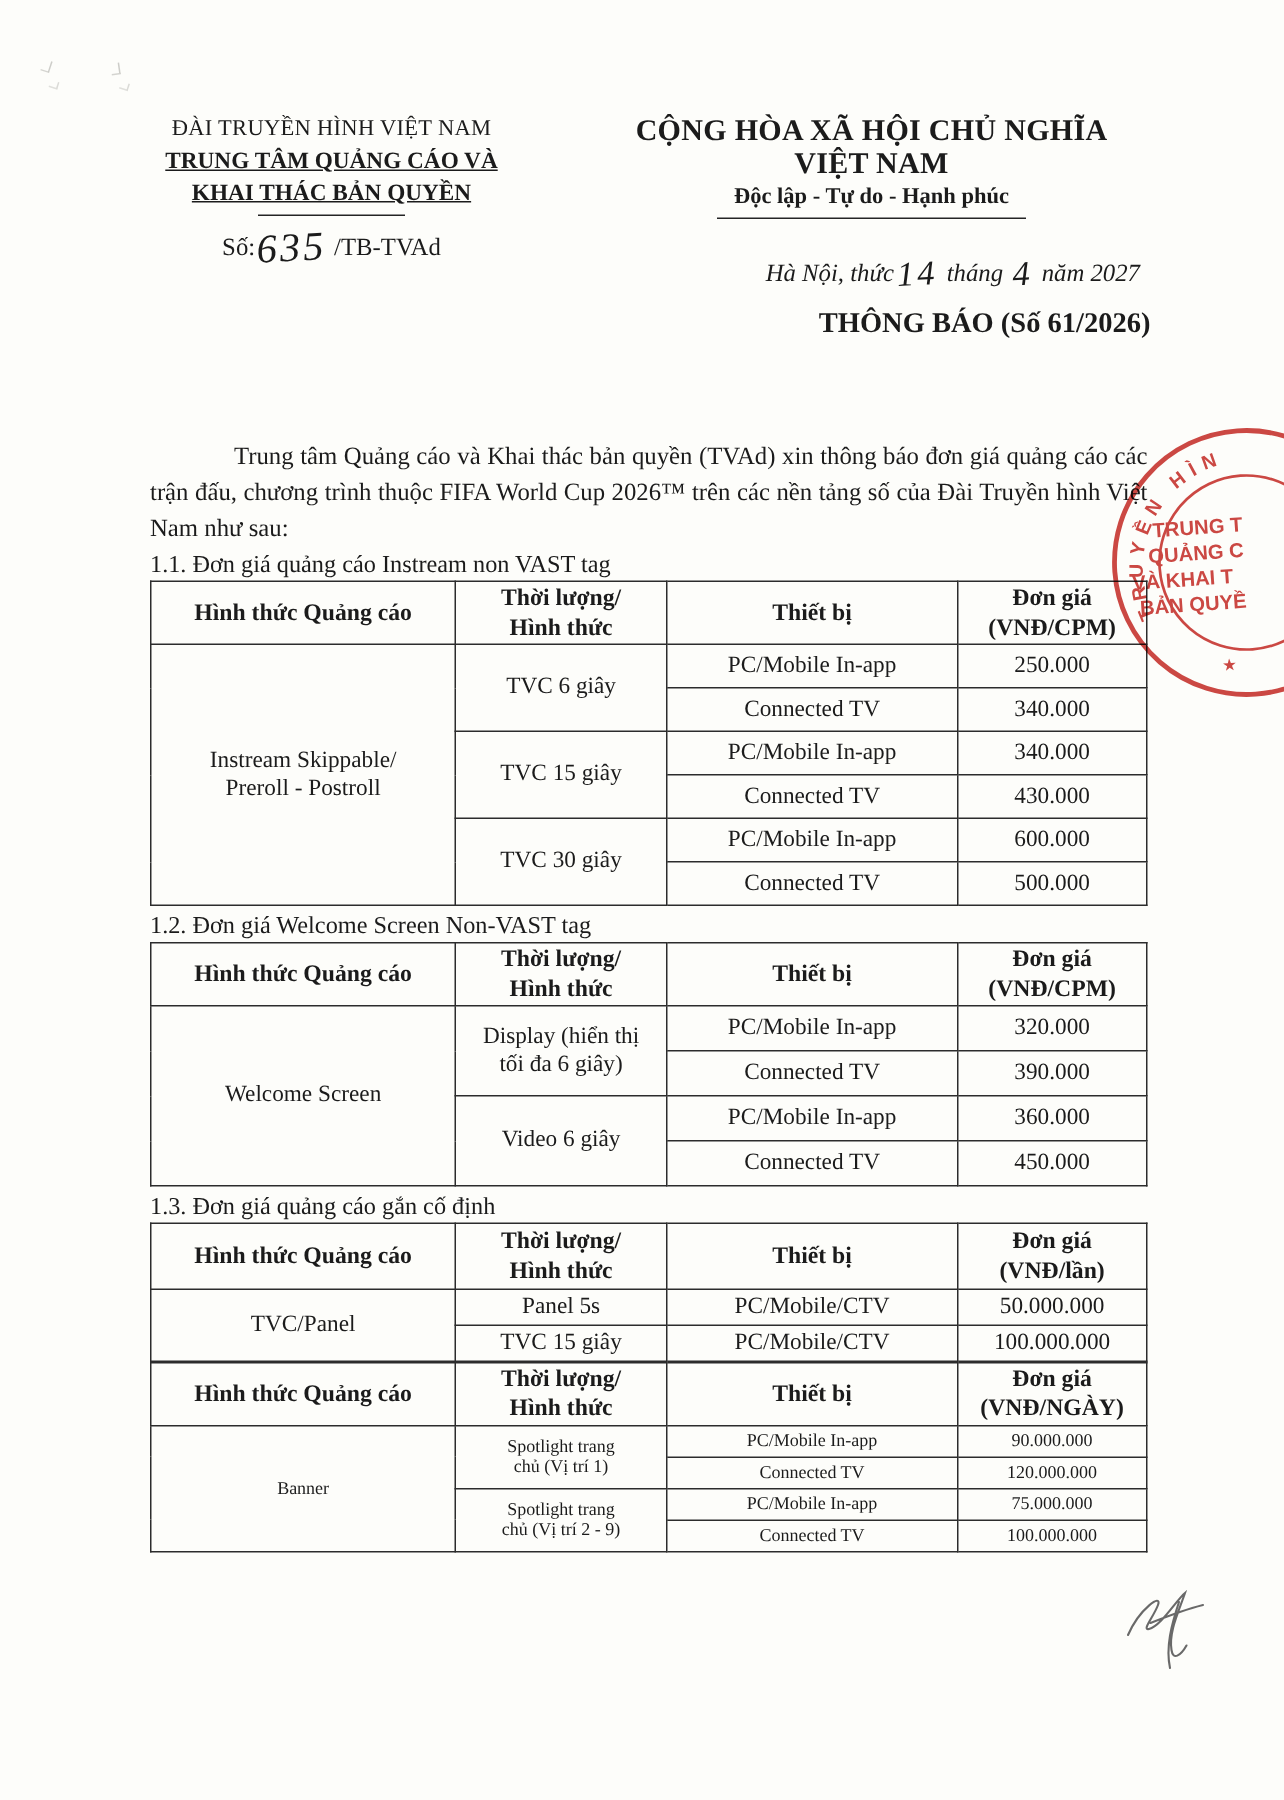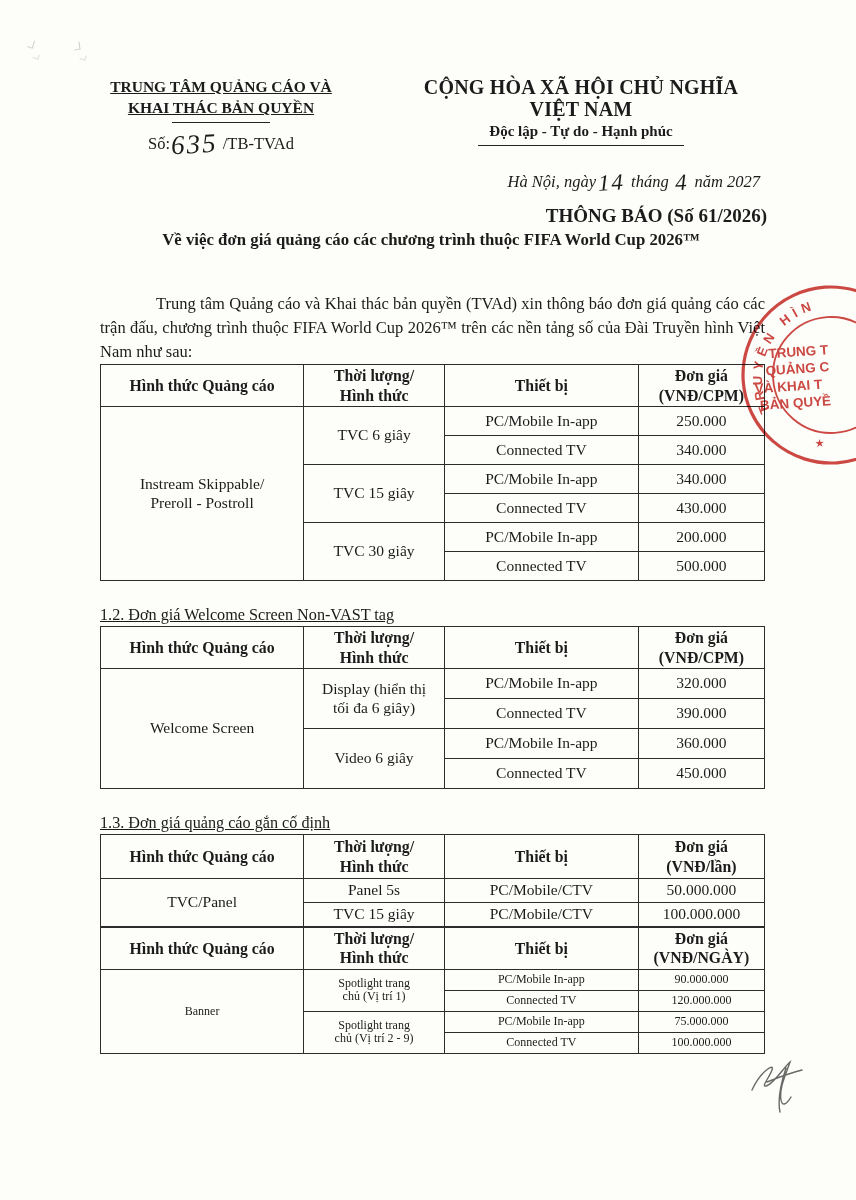--- a/index.html
+++ b/index.html
@@ -34,21 +34,21 @@
   .title-block{position:absolute; top:203px; left:95px; width:672px; text-align:center;}
   .title-block .t1{font-size:19px; font-weight:bold; line-height:25px;text-align:right;}
   .title-block .t2{font-size:16.8px; font-weight:bold; line-height:23px;}
   .title-block .t3{font-size:16.8px; font-weight:bold; line-height:24px;}
   .title-block .t3 span{border-bottom:1.6px solid #242424; padding-bottom:1px;}
 
   .content{position:absolute; top:292px; left:100px; width:665px;}
   .para{font-size:16.5px; line-height:24px; text-align:justify; text-indent:56px;}
   .sec{font-size:16.5px; line-height:23px; margin-top:1px;}
   .tbl-cap{font-size:16.2px; line-height:20px; margin:2px 0 1px;}
-  .cap-gap{margin-top:24px;text-decoration:underline;}
+  .cap-gap{margin-top:3px;}
 
   table{border-collapse:collapse; width:100%; table-layout:fixed; border:1.6px solid #232323;}
   th,td{border:1px solid #2c2c2c; text-align:center; vertical-align:middle; padding:1px 3px; overflow:hidden;}
   th{font-weight:bold; font-size:15.8px; line-height:1.22; white-space:pre-line;}
   td{font-size:15.5px; line-height:1.18;}
   td.cat,td.dur{white-space:pre-line;}
   .t0 thead tr{height:42px;} .t0 tbody tr{height:29px;}
   .t1 thead tr{height:42px;} .t1 tbody tr{height:30px;}
   .t2 thead tr{height:44px;} .t2 tbody tr{height:24px;}
   .t3 thead tr{height:40px;} .t3 tbody tr{height:21px;}
@@ -62,42 +62,43 @@
 <body>
 
 <div class="page">
 
   <div class="pencil m1"></div>
   <div class="pencil m2"></div>
   <div class="pencil m3"></div>
   <div class="pencil m4"></div>
 
   <div class="hdr-left">
+    <div class="l1">ĐÀI TRUYỀN HÌNH VIỆT NAM</div>
     <div class="l2">TRUNG TÂM QUẢNG CÁO VÀ</div>
     <div class="l3">KHAI THÁC BẢN QUYỀN</div>
     <div class="rule"></div>
     <div class="so-line"><span>Số:</span><span class="hand hand-no">635</span><span> /TB-TVAd</span></div>
   </div>
 
   <div class="hdr-right">
     <div class="l1">CỘNG HÒA XÃ HỘI CHỦ NGHĨA VIỆT NAM</div>
     <div class="l2">Độc lập - Tự do - Hạnh phúc</div>
     <div class="rule"></div>
-    <div class="date-line"><span>Hà Nội, ngày</span><span class="hand hand-dt">14</span><span> tháng </span><span class="hand hand-dt">4</span><span> năm 2027</span></div>
+    <div class="date-line"><span>Hà Nội, thức</span><span class="hand hand-dt">14</span><span> tháng </span><span class="hand hand-dt">4</span><span> năm 2027</span></div>
   </div>
 
   <div class="title-block">
     <div class="t1">THÔNG BÁO (Số 61/2026)</div>
-    <div class="t2">Về việc đơn giá quảng cáo các chương trình thuộc FIFA World Cup 2026™</div>
   </div>
 
   <div class="content">
     <div class="para">Trung tâm Quảng cáo và Khai thác bản quyền (TVAd) xin thông báo đơn giá quảng cáo các trận đấu, chương trình thuộc FIFA World Cup 2026™ trên các nền tảng số của Đài Truyền hình Việt Nam như sau:</div>
 
     <div>
+      <div class="tbl-cap">1.1. Đơn giá quảng cáo Instream non VAST tag</div>
       <table class="t0">
           <colgroup>
             <col style="width:30.6%">
             <col style="width:21.2%">
             <col style="width:29.2%">
             <col style="width:19%">
           </colgroup>
           <thead>
             <tr>
               <th>Hình thức Quảng cáo</th>
@@ -125,21 +126,21 @@
               <td>PC/Mobile In-app</td>
               <td>340.000</td>
             </tr>
             <tr>
               <td>Connected TV</td>
               <td>430.000</td>
             </tr>
             <tr>
               <td class="dur" rowspan="2">TVC 30 giây</td>
               <td>PC/Mobile In-app</td>
-              <td>200.000</td>
+              <td>600.000</td>
             </tr>
             <tr>
               <td>Connected TV</td>
               <td>500.000</td>
             </tr>
           </tbody>
         </table>
     </div>
 
     <div>

